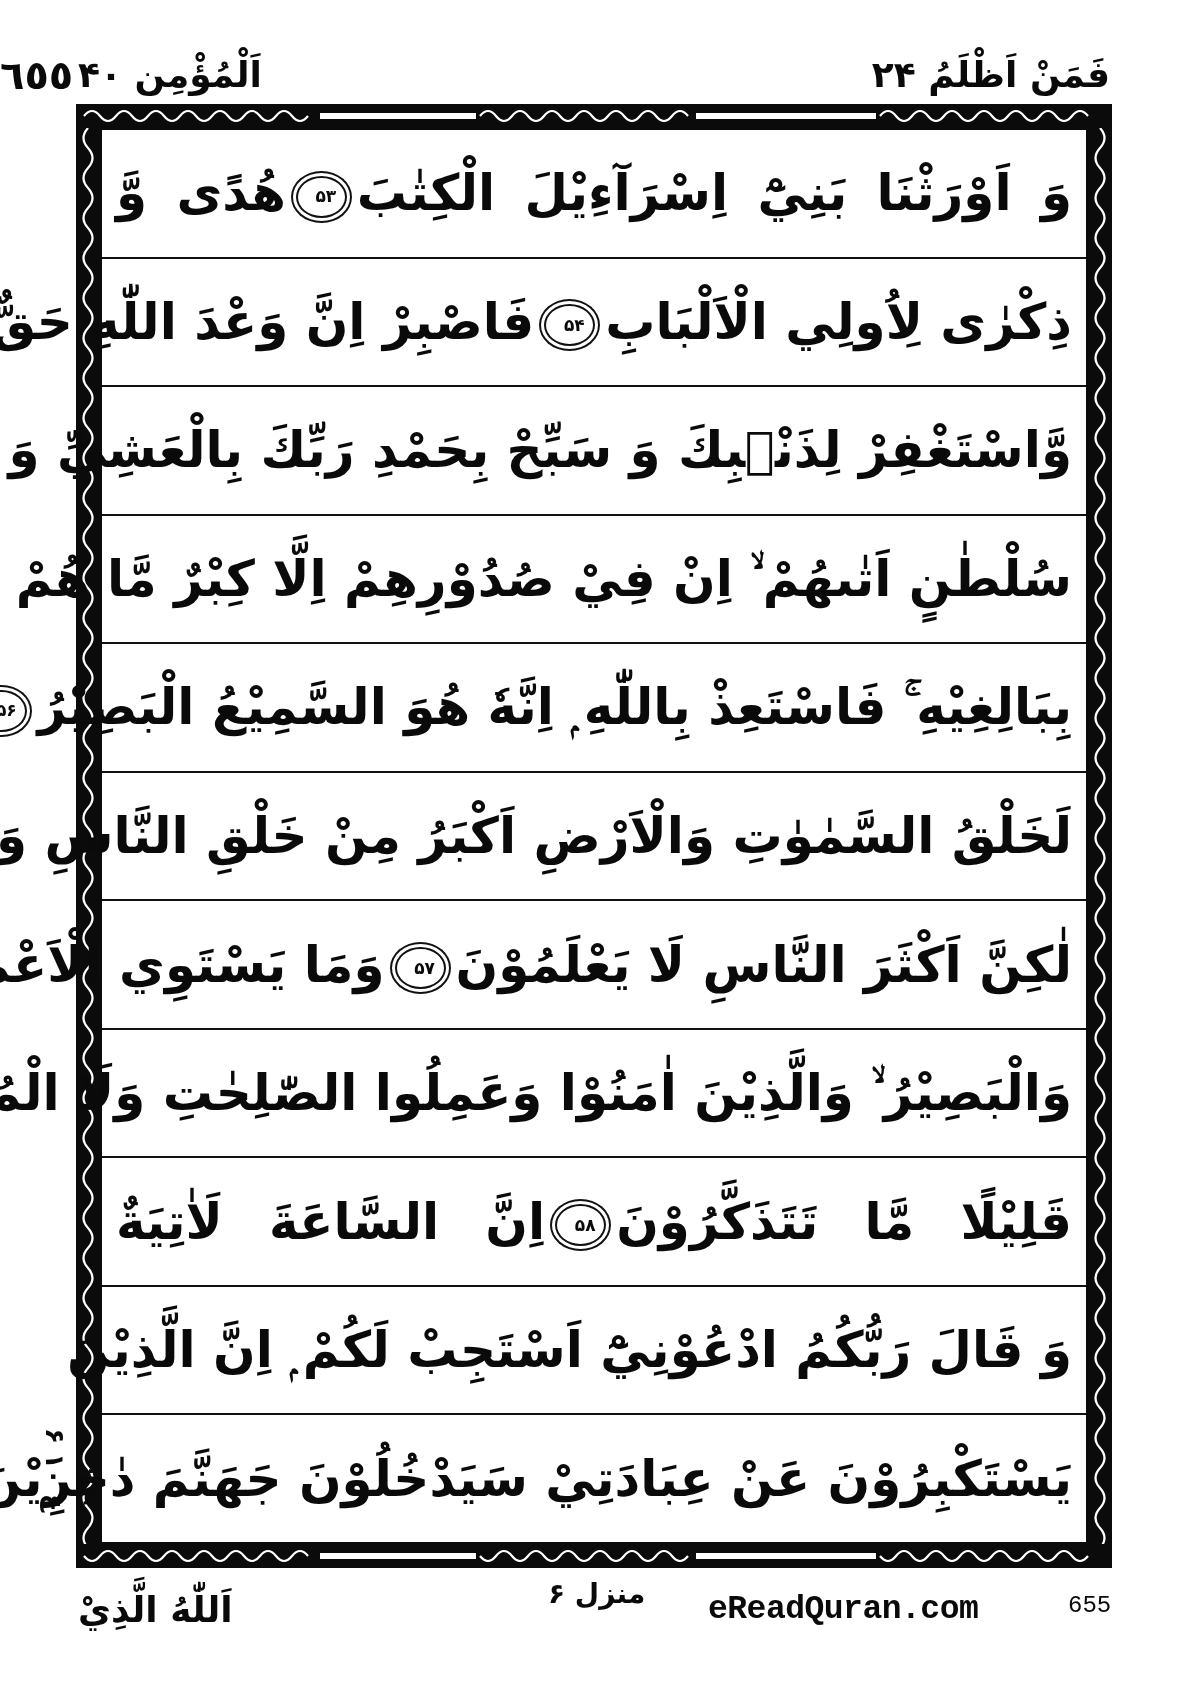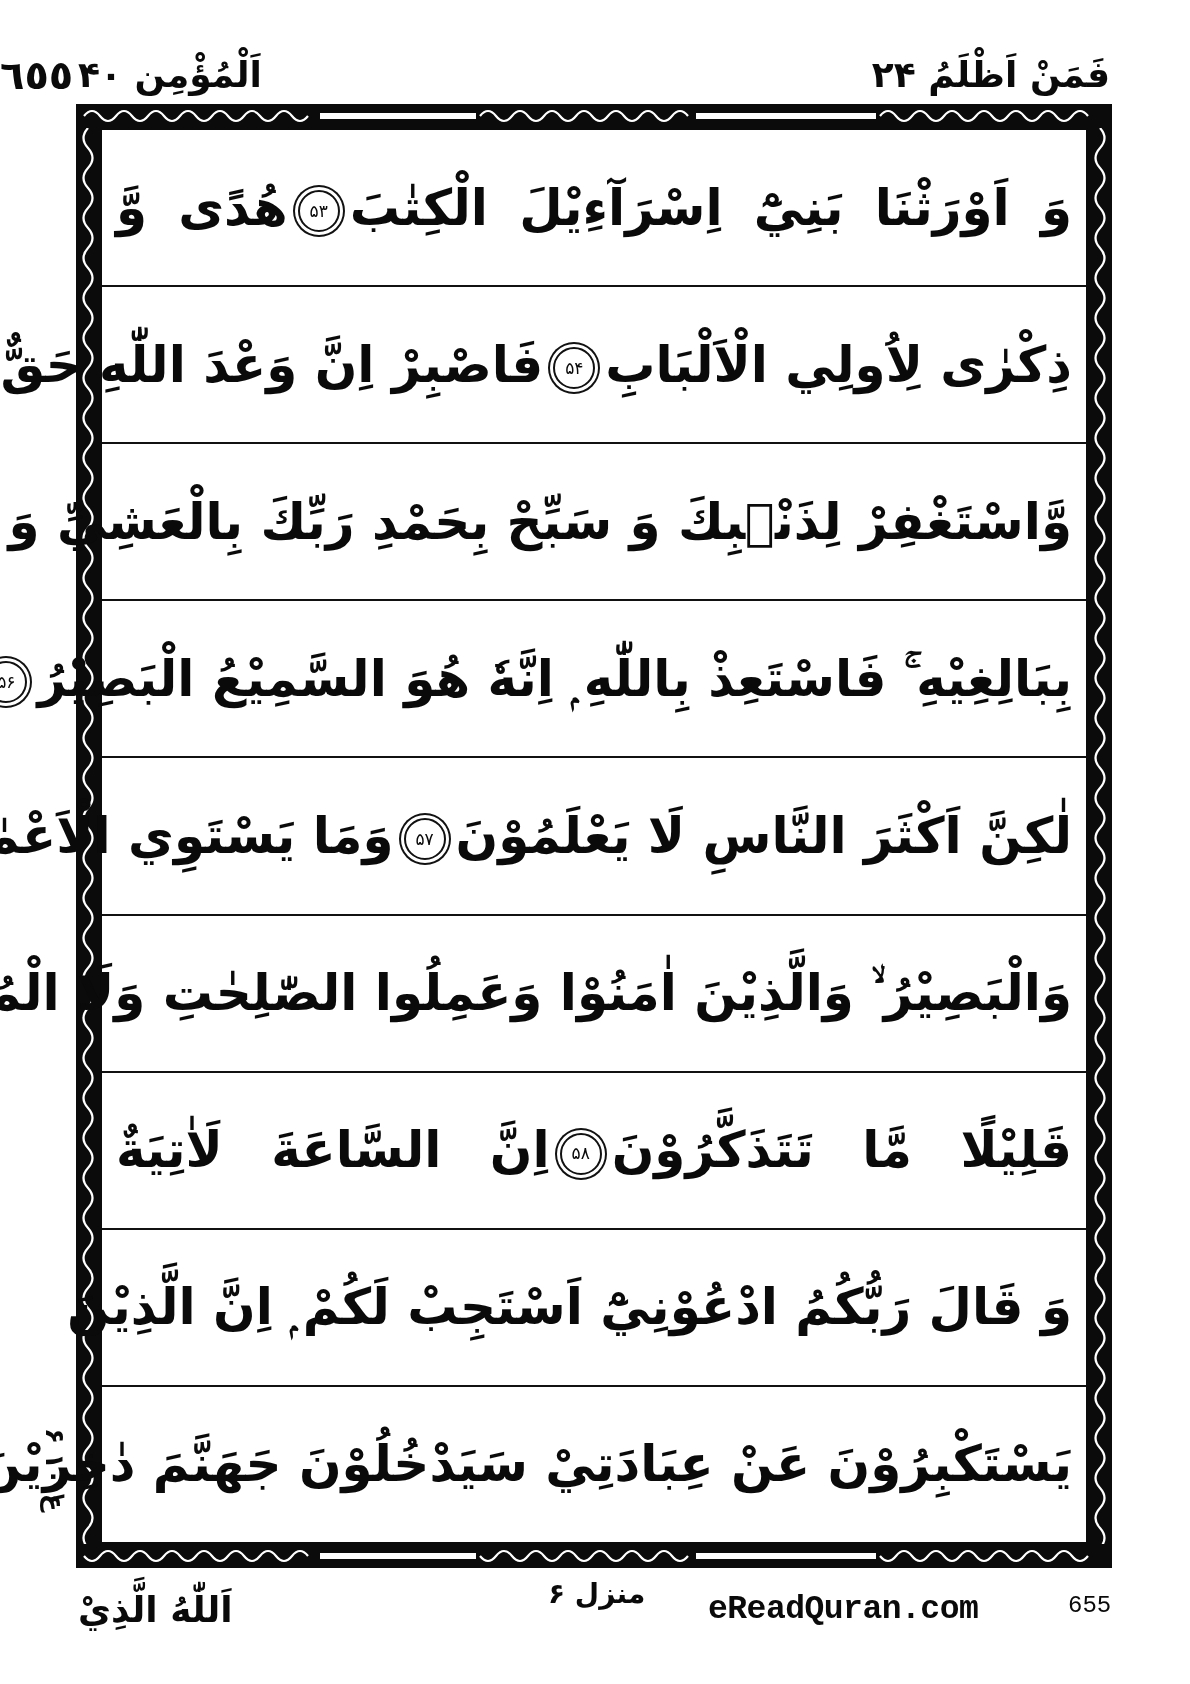--- a/index.html
+++ b/index.html
@@ -42,22 +42,22 @@
   .line-text {
     font-family: "DejaVu Sans", sans-serif; font-weight: bold;
     font-size: 50px; line-height: 1; white-space: nowrap; direction: rtl;
     width: 100%; text-align: justify; text-align-last: justify;
     letter-spacing: 1px;
   }
   .ayah {
     display: inline-flex; align-items: center; justify-content: center;
     width: 38px; height: 38px; border-radius: 50%;
     border: 2px solid #111; box-shadow: 0 0 0 3px #fff, 0 0 0 5px #111;
-    font-size: 17px; font-weight: normal; vertical-align: middle;
-    margin: 0 10px; direction: ltr; background: #fff;
+    font-size: 17px; font-weight: bold; vertical-align: middle;
+    margin: 0 10px; direction: ltr; background: #fff; padding-left: 9px;
   }
 
   .side-note {
     position: absolute; left: 40px; top: 1428px; width: 30px;
     writing-mode: vertical-rl; font-size: 26px; font-weight: bold; line-height: 30px;
   }
 
   .ftr { position: absolute; top: 1580px; height: 60px; white-space: nowrap; }
   .ftr-left { left: 78px; font-size: 36px; font-weight: bold; direction: rtl; line-height: 60px; }
   .ftr-manzil { left: 548px; top: 1574px; font-size: 28px; font-weight: bold; direction: rtl; line-height: 40px; }
@@ -113,21 +113,27 @@
     <div class="line">
         <div class="line-text"><span>وَ اَوْرَثْنَا بَنِيْٓ اِسْرَآءِيْلَ الْكِتٰبَ</span><span class="ayah">۵۳</span><span>هُدًى وَّ</span></div>
       </div>
     <div class="line">
         <div class="line-text"><span>ذِكْرٰى لِاُولِي الْاَلْبَابِ</span><span class="ayah">۵۴</span><span>فَاصْبِرْ اِنَّ وَعْدَ اللّٰهِ حَقٌّ</span></div>
       </div>
     <div class="line">
         <div class="line-text"><span>وَّاسْتَغْفِرْ لِذَنْۢبِكَ وَ سَبِّحْ بِحَمْدِ رَبِّكَ بِالْعَشِيِّ وَ</span></div>
       </div>
     <div class="line">
+        <div class="line-text"><span>سُلْطٰنٍ اَتٰىهُمْ ۙ اِنْ فِيْ صُدُوْرِهِمْ اِلَّا كِبْرٌ مَّا هُمْ</span></div>
+      </div>
+    <div class="line">
         <div class="line-text"><span>بِبَالِغِيْهِ ۚ فَاسْتَعِذْ بِاللّٰهِ ۭ اِنَّهٗ هُوَ السَّمِيْعُ الْبَصِيْرُ</span><span class="ayah">۵۶</span></div>
+      </div>
+    <div class="line">
+        <div class="line-text"><span>لَخَلْقُ السَّمٰوٰتِ وَالْاَرْضِ اَكْبَرُ مِنْ خَلْقِ النَّاسِ وَ</span></div>
       </div>
     <div class="line">
         <div class="line-text"><span>لٰكِنَّ اَكْثَرَ النَّاسِ لَا يَعْلَمُوْنَ</span><span class="ayah">۵۷</span><span>وَمَا يَسْتَوِي الْاَعْمٰى</span></div>
       </div>
     <div class="line">
         <div class="line-text"><span>وَالْبَصِيْرُ ۙ وَالَّذِيْنَ اٰمَنُوْا وَعَمِلُوا الصّٰلِحٰتِ وَلَا الْمُسِيْٓءُ ۭ</span></div>
       </div>
     <div class="line">
         <div class="line-text"><span>قَلِيْلًا مَّا تَتَذَكَّرُوْنَ</span><span class="ayah">۵۸</span><span>اِنَّ السَّاعَةَ لَاٰتِيَةٌ</span></div>
       </div>

